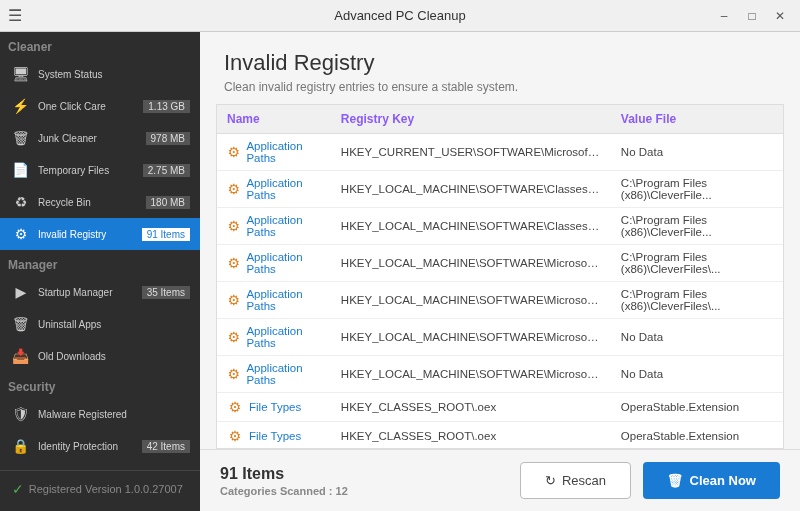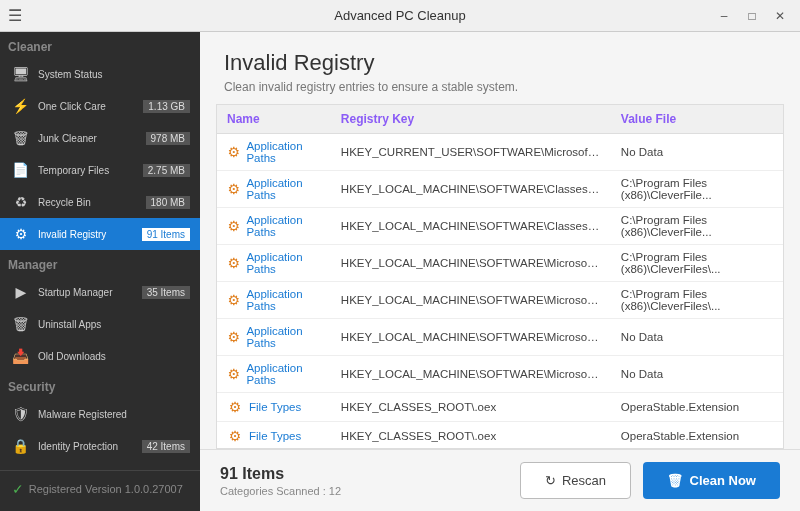--- a/index.html
+++ b/index.html
@@ -238,20 +238,21 @@
     }
     .footer-info .items-count {
       font-size: 16px;
       font-weight: 600;
       color: #333;
     }
     .footer-info .categories {
       font-size: 11px;
       color: #888;
       margin-top: 2px;
+      font-weight: bold;
     }
     .footer-actions {
       display: flex;
       gap: 12px;
     }
     .btn-rescan {
       padding: 10px 24px;
       background: white;
       border: 1px solid #bbb;
       border-radius: 4px;

